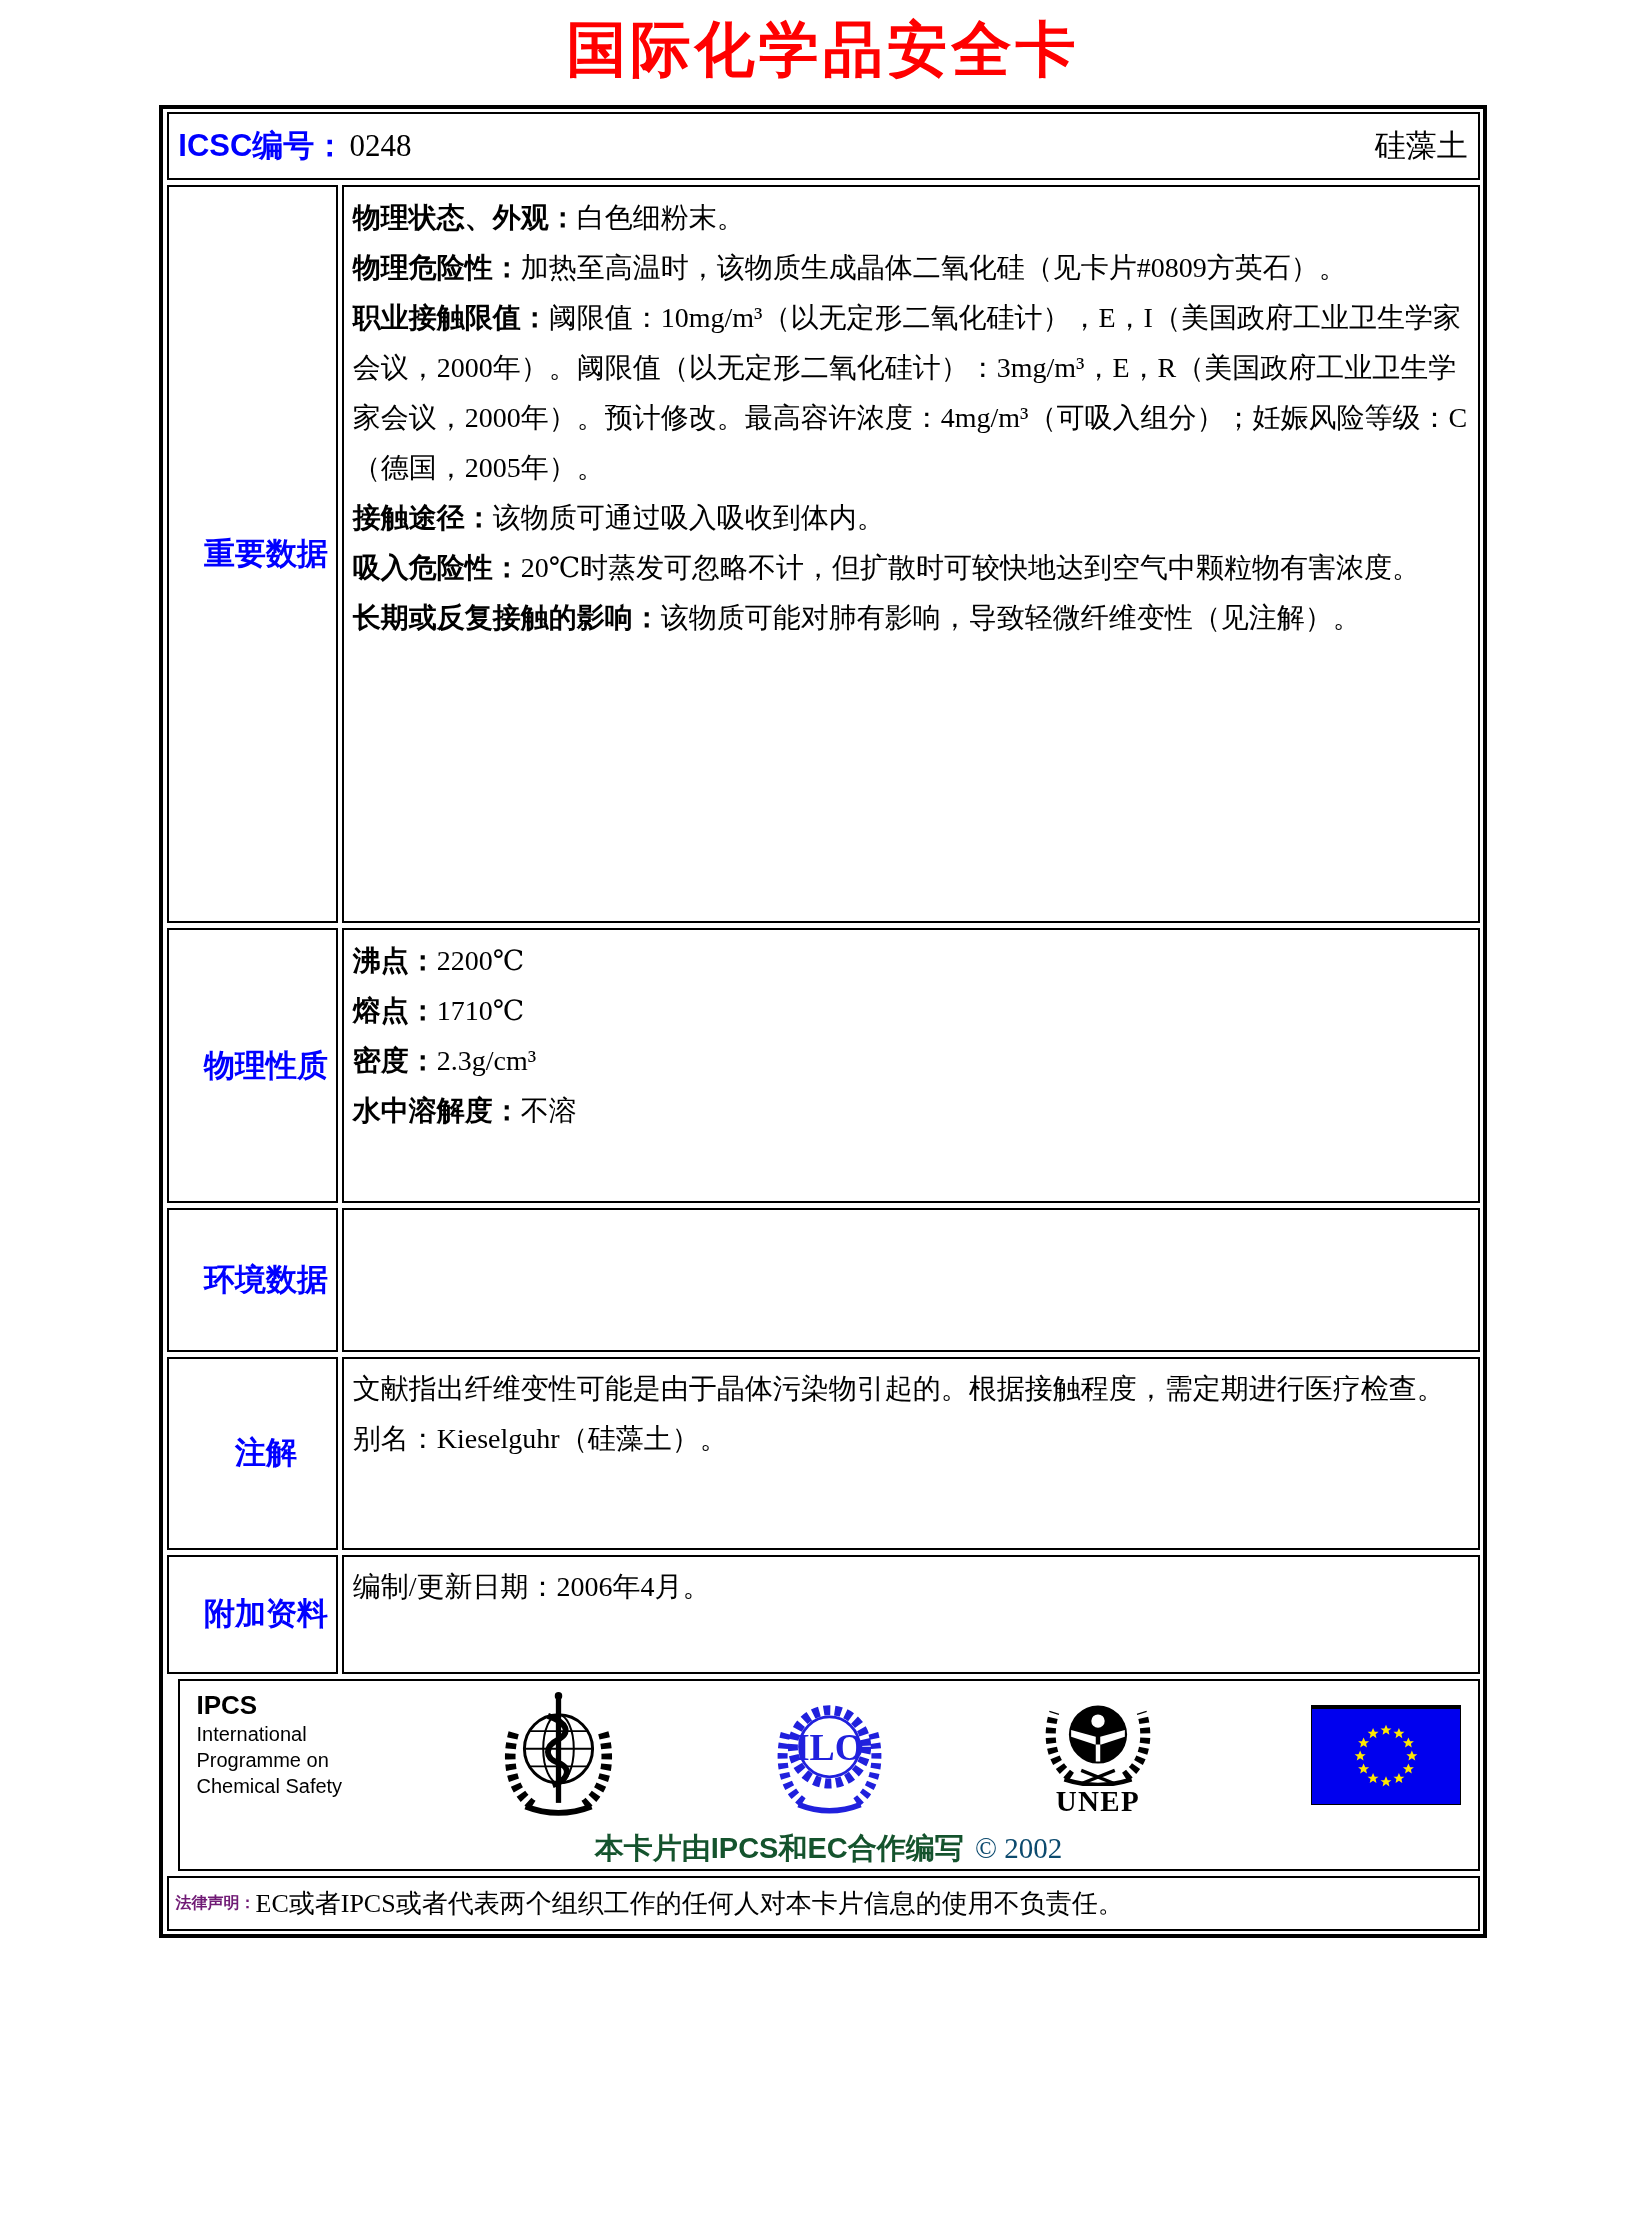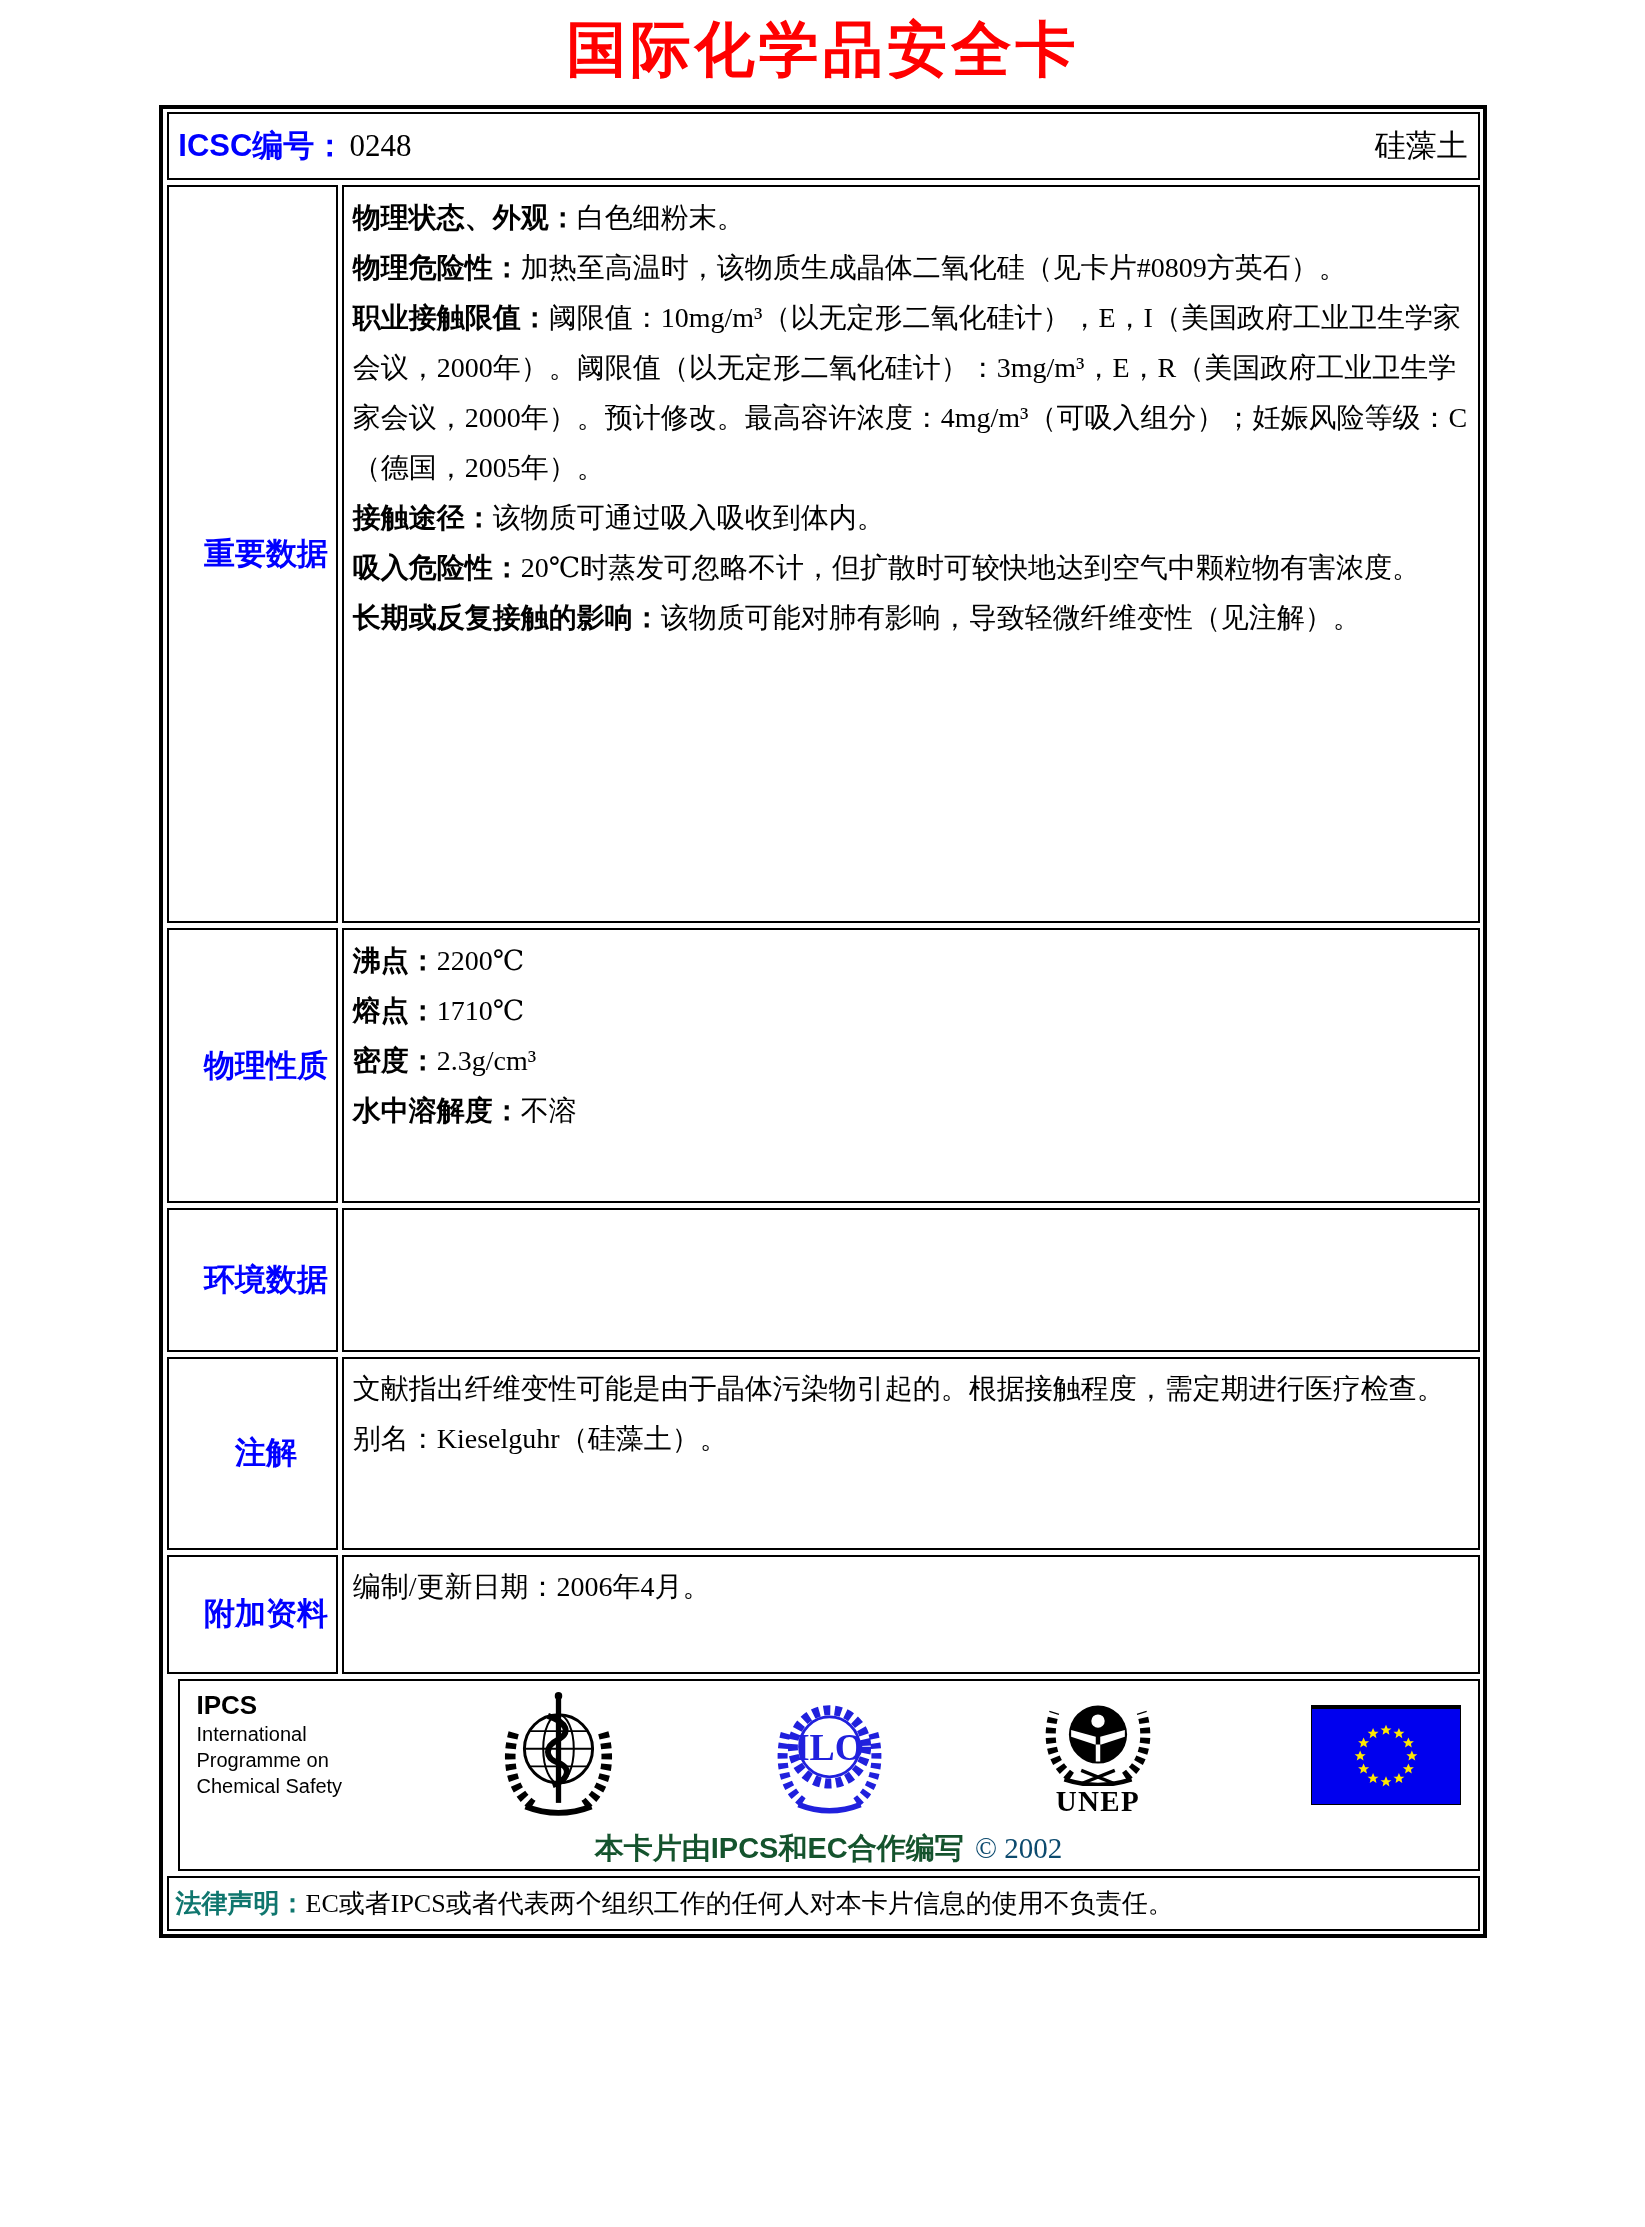--- a/index.html
+++ b/index.html
@@ -89,21 +89,21 @@
   .credit {
     color: #14532d;
     font-family: "Liberation Sans", "DejaVu Sans", sans-serif;
     font-weight: bold; font-size: 29px;
   }
   .copyright { color: #0c4a6e; font-size: 29px; margin-left: 11.2px; font-family: "Liberation Serif", "DejaVu Serif", serif; }
   
   .legal-cell { flex: 1; display: flex; align-items: center; padding: 0 7px; }
   .legal-label {
     font-family: "Liberation Sans", "DejaVu Sans", sans-serif;
-    font-weight: bold; font-size: 26px; color: #0f766e;
+    font-weight: bold; font-size: 16px; color: #701a75;
   }
   .legal-text { font-size: 26px; text-align: center; }
 </style>
 </head>
 <body>
 
 <div>
   <h1 class="page-title">国际化学品安全卡</h1>
 
   <div class="card">

